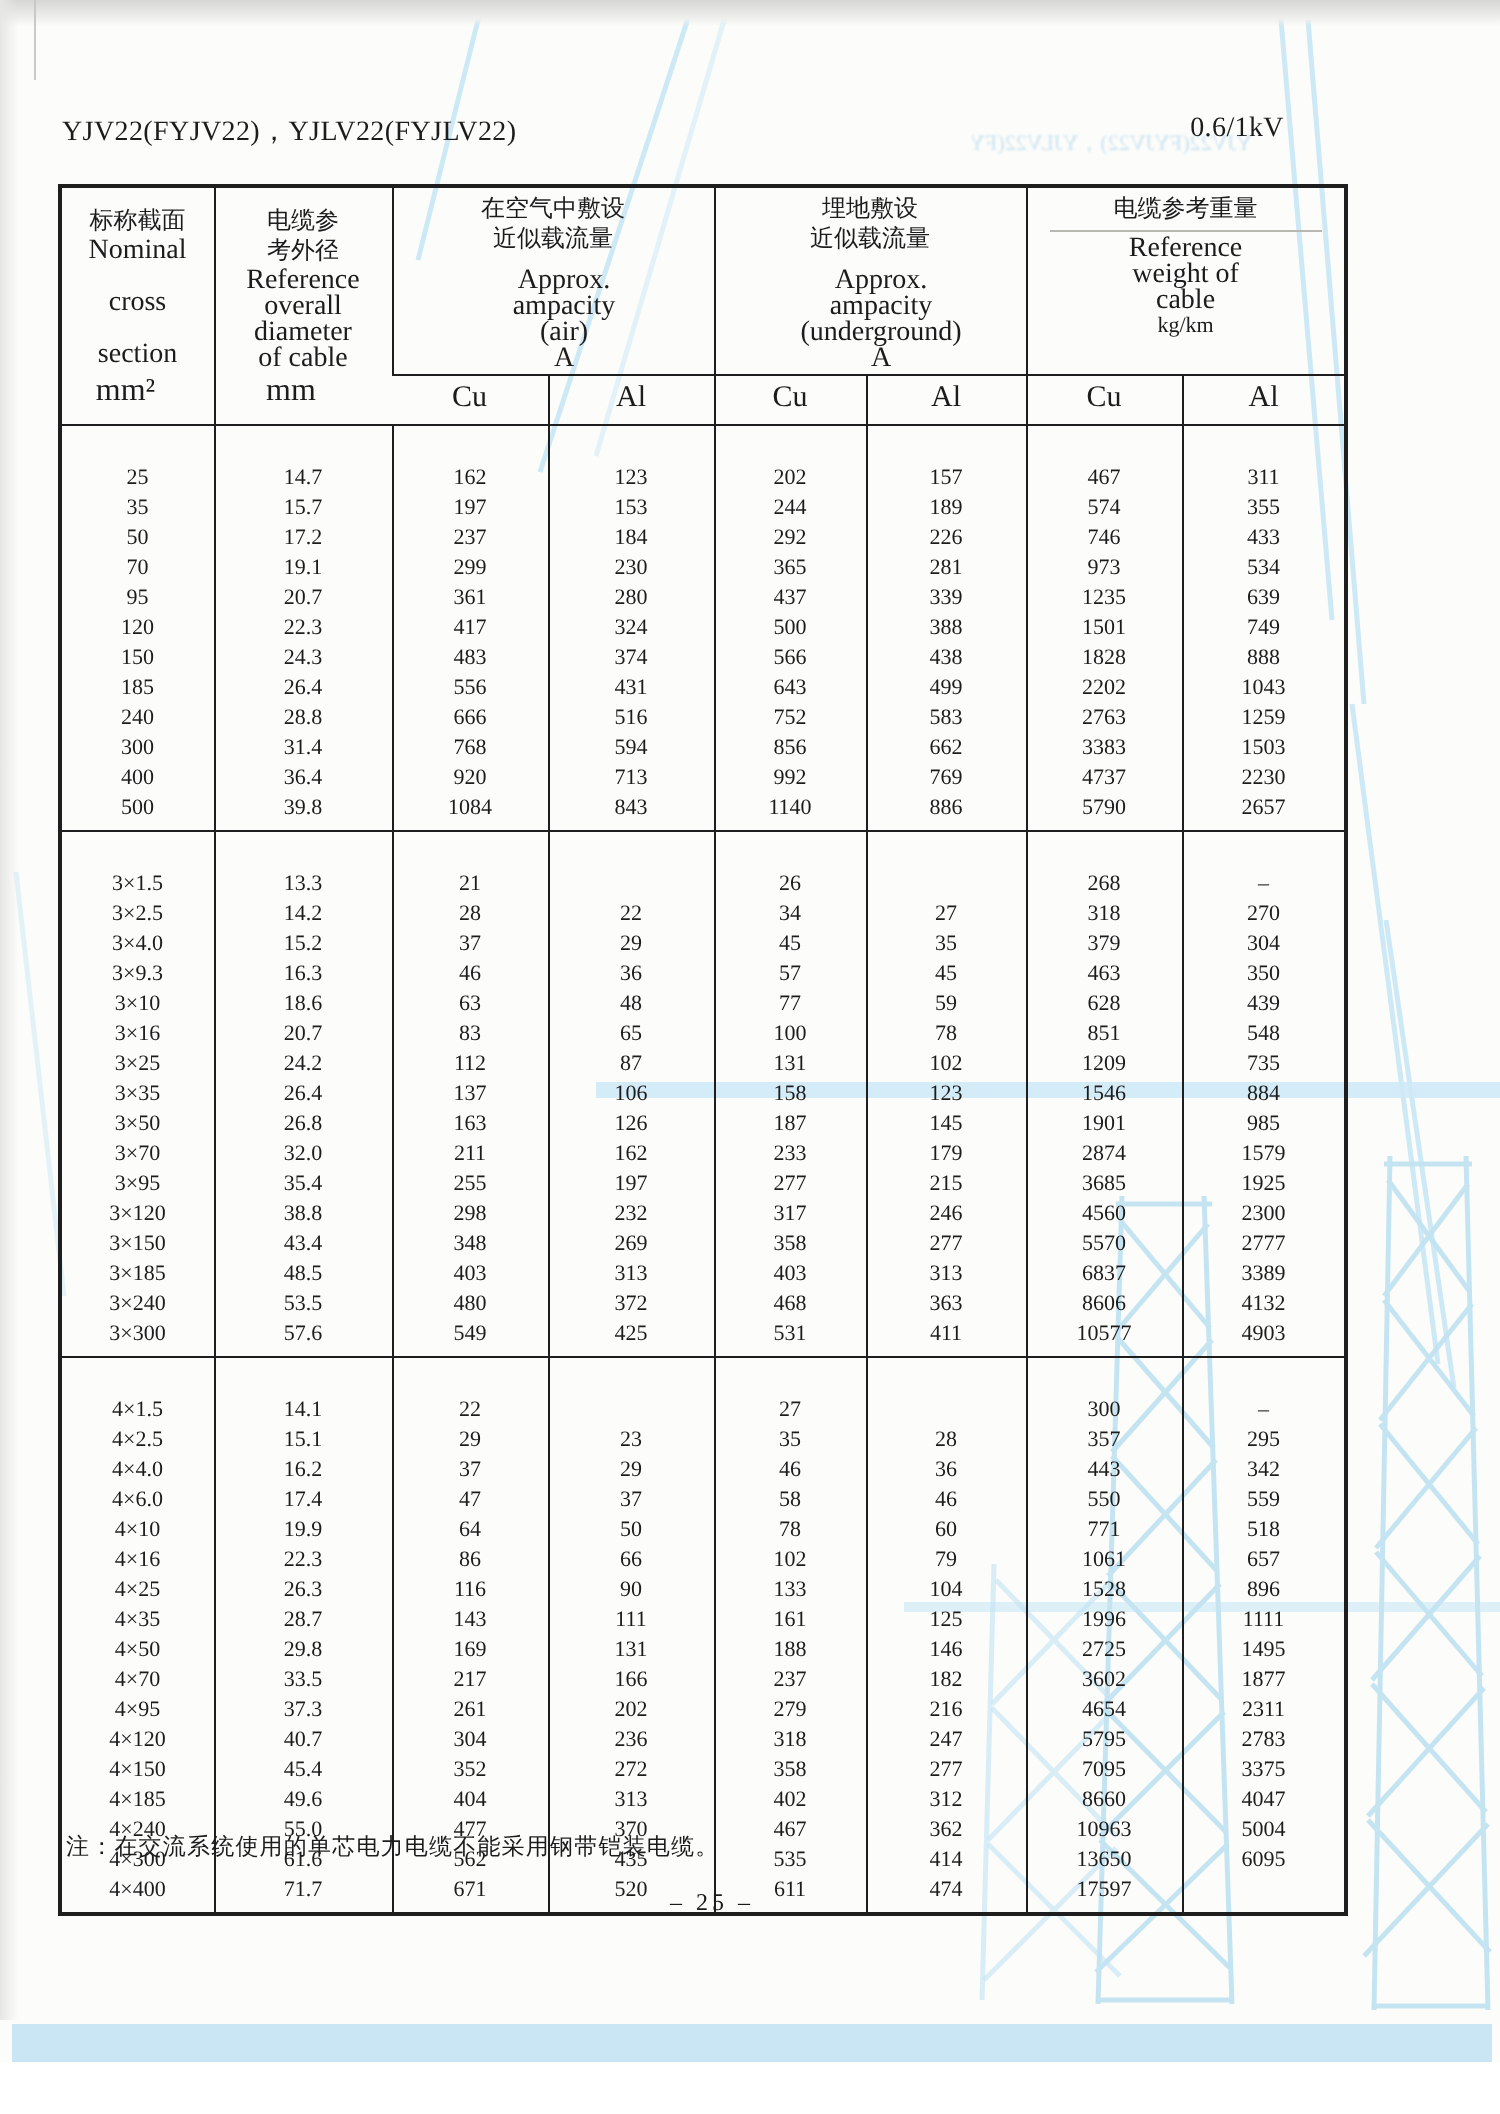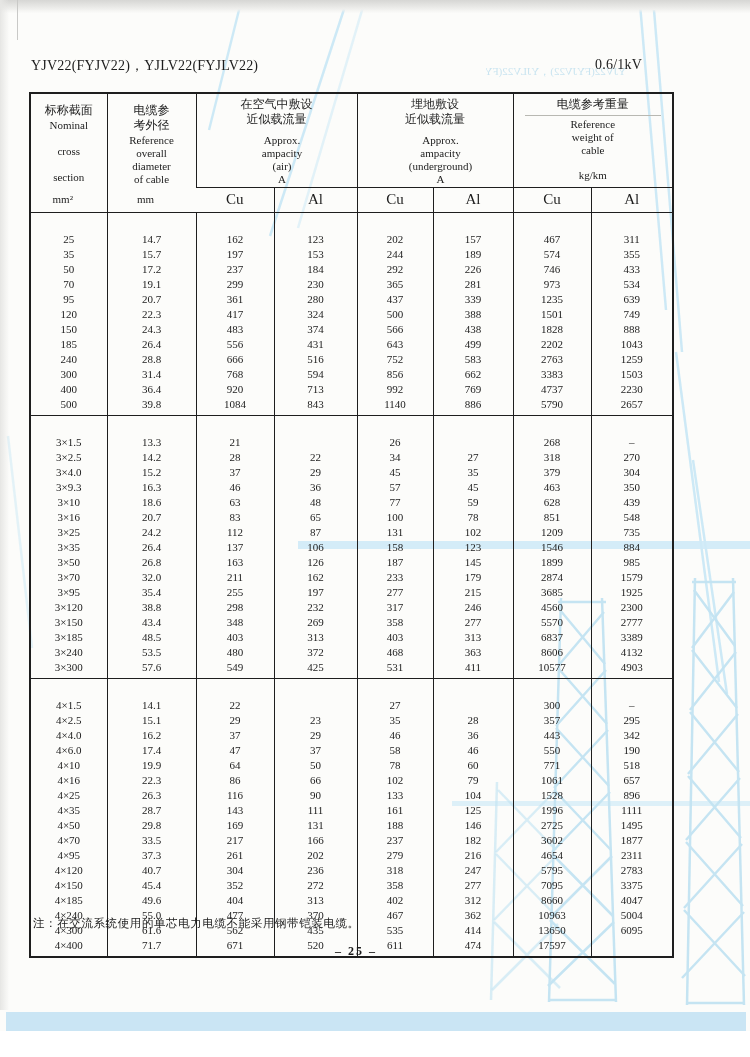--- a/index.html
+++ b/index.html
@@ -28,36 +28,36 @@
   table.spec{border:2px solid #1e1e1e;}
   .spec th{font-weight:normal;padding:0;vertical-align:top;}
   .spec th + th{border-left:1px solid #1e1e1e;}
   .spec thead{border-bottom:1px solid #1e1e1e;}
   .spec .units th{border-top:1px solid #1e1e1e;height:24px;vertical-align:middle;
                   font-size:15px;}
   .spec thead tr.main{height:94px;}
   .h-cell{position:relative;height:118px;}
   .zh{font-size:12px;line-height:15px;white-space:pre-line;text-align:center;padding-top:3px;}
   .zh.tight{padding-top:9px;}
-  .en{font-size:11px;line-height:13px;white-space:pre-line;text-align:center;margin-top:1px;}
+  .en{font-size:14px;line-height:13px;white-space:pre-line;text-align:center;margin-top:1px;}
   .gap{margin-top:7px;padding-left:11px;}
-  .unit-bottom{position:absolute;left:0;right:12px;bottom:7px;font-size:11px;}
+  .unit-bottom{position:absolute;left:0;right:12px;bottom:7px;font-size:16px;}
   .wm-rule{width:86%;margin:3px auto 2px auto;border-top:1px solid #b8b8b2;height:0;}
-  .kg{margin-top:12px;font-size:11px;text-align:center;}
+  .kg{margin-top:0;font-size:11px;text-align:center;}
 
   .spec td{border-left:1px solid #1e1e1e;text-align:center;font-size:11px;
            line-height:15px;padding:0;}
   .spec td:first-child{border-left:none;}
   .spec tbody + tbody{border-top:1px solid #1e1e1e;}
   .spec tbody tr:first-child td{padding-top:19px;}
   .spec tbody tr:last-child td{padding-bottom:3px;}
 
   .footnote{position:absolute;left:33px;top:916px;font-size:11.5px;letter-spacing:0.6px;}
   .page-number{position:absolute;left:0;top:944px;width:712px;text-align:center;
-               font-size:12px;letter-spacing:2px;font-weight:bold;}
+               font-size:12px;letter-spacing:2px;}
 </style>
 </head>
 <body>
 
 <div class="canvas">
   <div class="paper"></div>
 
   <svg class="wm" width="750" height="1057" viewBox="0 0 750 1057">
     <g stroke="#c8e7f5" stroke-width="2.5" fill="none" opacity="0.9">
       <path d="M347,0 L270,236"></path>
@@ -382,21 +382,21 @@
             <td>1546</td>
             <td>884</td>
           </tr>
           <tr>
             <td>3×50</td>
             <td>26.8</td>
             <td>163</td>
             <td>126</td>
             <td>187</td>
             <td>145</td>
-            <td>1899</td>
+            <td>1901</td>
             <td>985</td>
           </tr>
           <tr>
             <td>3×70</td>
             <td>32.0</td>
             <td>211</td>
             <td>162</td>
             <td>233</td>
             <td>179</td>
             <td>2874</td>
@@ -495,21 +495,21 @@
             <td>342</td>
           </tr>
           <tr>
             <td>4×6.0</td>
             <td>17.4</td>
             <td>47</td>
             <td>37</td>
             <td>58</td>
             <td>46</td>
             <td>550</td>
-            <td>190</td>
+            <td>559</td>
           </tr>
           <tr>
             <td>4×10</td>
             <td>19.9</td>
             <td>64</td>
             <td>50</td>
             <td>78</td>
             <td>60</td>
             <td>771</td>
             <td>518</td>

